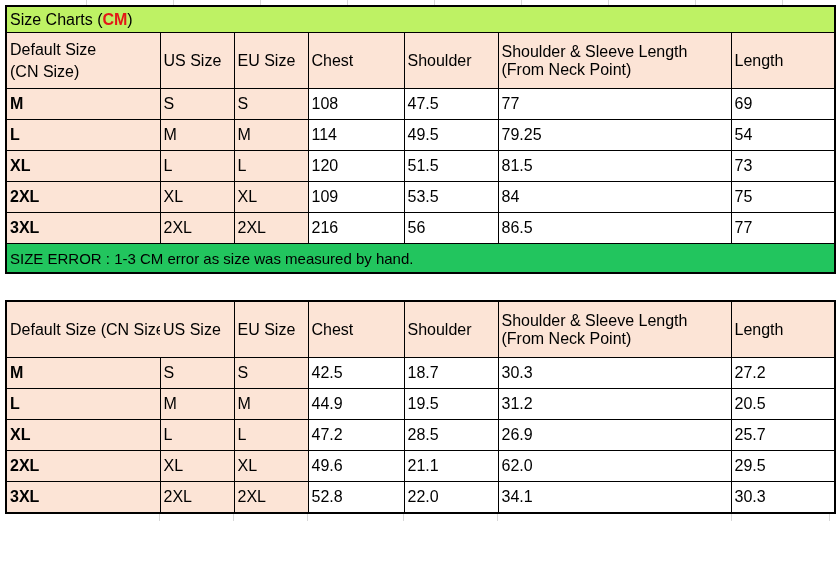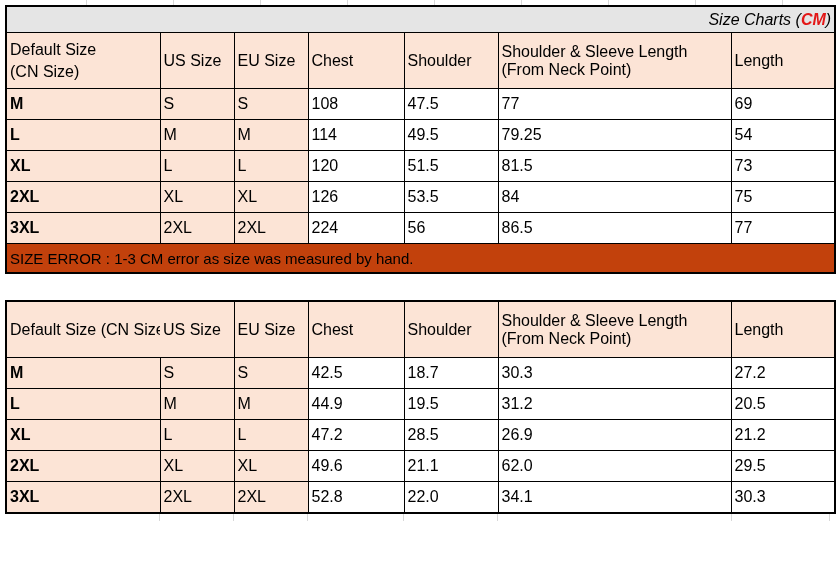--- a/index.html
+++ b/index.html
@@ -31,43 +31,42 @@
     border: 1px solid #000000;
     padding: 0 3px;
     overflow: hidden;
     font-size: 16px;
     color: #000000;
     vertical-align: middle;
   }
 
   tr.title-row td {
     height: 25px;
-    background: #e5e5e5;
-    text-align: right;
+    background: #bef264;
+    text-align: left;
     font-size: 16px;
-    font-style: italic;
   }
   .title-unit { color: #e31717; font-weight: bold; }
 
   tr.header-row th {
     height: 55px;
     background: #fce4d6;
     font-weight: normal;
     text-align: left;
   }
   th.h-main { font-weight: bold; white-space: pre-line; line-height: 1.35; }
   th.h-main.clip { white-space: nowrap; border-right-style: hidden; }
   th.h-red { color: #e31717; }
 
   tr.data-row { height: 31px; }
   tr.data-row td { background: #ffffff; }
   tr.data-row td.c-peach { background: #fce4d6; }
   tr.data-row td.c-bold { font-weight: bold; }
 
-  tr.footer-row td { height: 28px; font-size: 15px; background: #c2410c; }
+  tr.footer-row td { height: 28px; font-size: 15px; background: #22c55e; }
 
   .table-gap { height: 26px; }
 
   
   .bottom-strip { position: relative; height: 7px; width: 838px; background: #ffffff; }
   .bottom-strip span {
     position: absolute; top: 0; width: 1px; height: 7px; background: #d8d8d8;
   }
   .bottom-strip span:nth-child(1) { left: 159px; }
   .bottom-strip span:nth-child(2) { left: 233px; }
@@ -132,30 +131,30 @@
         <td class="c-peach">L</td>
         <td>120</td>
         <td>51.5</td>
         <td>81.5</td>
         <td>73</td>
       </tr>
       <tr class="data-row">
         <td class="c-peach c-bold">2XL</td>
         <td class="c-peach">XL</td>
         <td class="c-peach">XL</td>
-        <td>126</td>
+        <td>109</td>
         <td>53.5</td>
         <td>84</td>
         <td>75</td>
       </tr>
       <tr class="data-row">
         <td class="c-peach c-bold">3XL</td>
         <td class="c-peach">2XL</td>
         <td class="c-peach">2XL</td>
-        <td>224</td>
+        <td>216</td>
         <td>56</td>
         <td>86.5</td>
         <td>77</td>
       </tr>
       <tr class="footer-row">
         <td colspan="7">SIZE ERROR : 1-3 CM error as size was measured by hand.</td>
       </tr>
     </tbody>
   </table>
 
@@ -199,21 +198,21 @@
         <td>31.2</td>
         <td>20.5</td>
       </tr>
       <tr class="data-row">
         <td class="c-peach c-bold">XL</td>
         <td class="c-peach">L</td>
         <td class="c-peach">L</td>
         <td>47.2</td>
         <td>28.5</td>
         <td>26.9</td>
-        <td>21.2</td>
+        <td>25.7</td>
       </tr>
       <tr class="data-row">
         <td class="c-peach c-bold">2XL</td>
         <td class="c-peach">XL</td>
         <td class="c-peach">XL</td>
         <td>49.6</td>
         <td>21.1</td>
         <td>62.0</td>
         <td>29.5</td>
       </tr>

